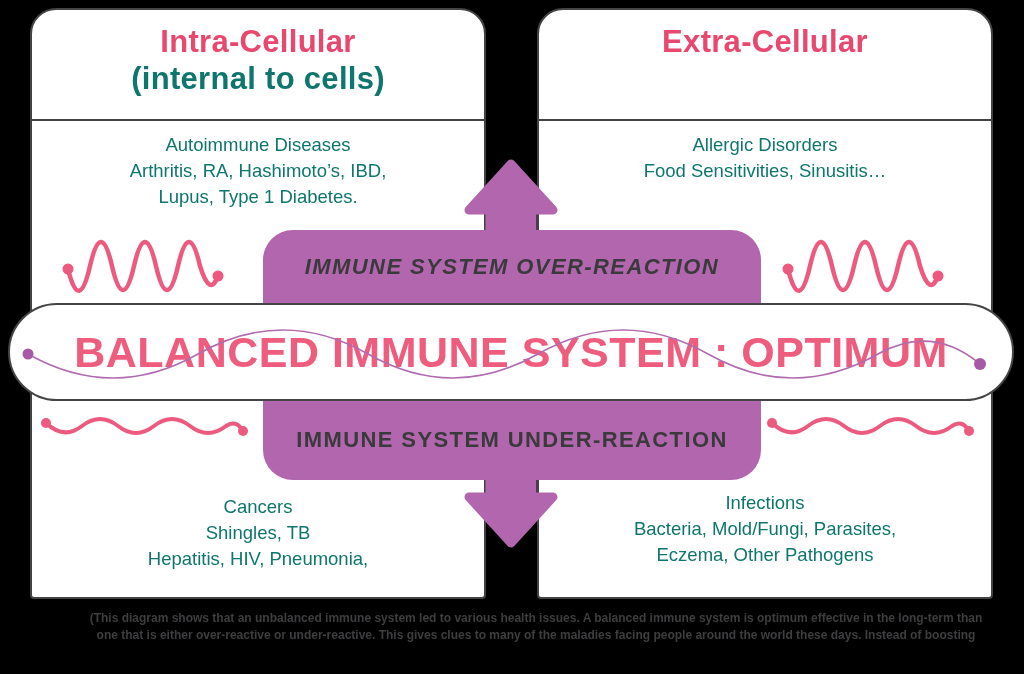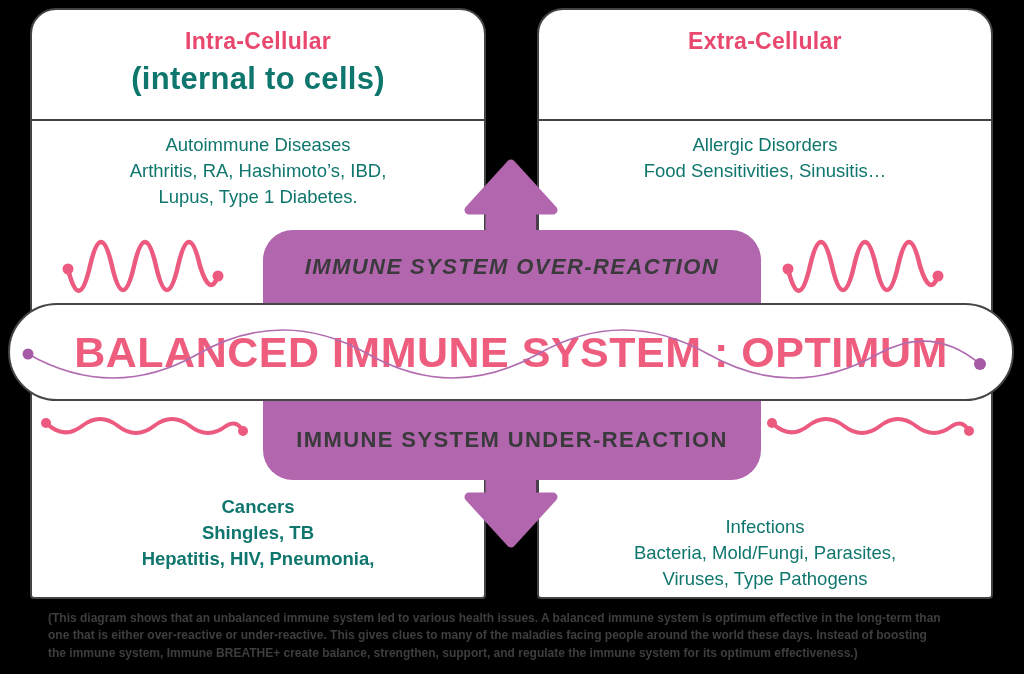--- a/index.html
+++ b/index.html
@@ -25,21 +25,21 @@
   .card-right { left: 537px; width: 456px; }
   .card-header {
     position: absolute;
     top: 0; left: 0; right: 0;
     height: 96px;
     border-bottom: 2px solid #434345;
     text-align: center;
     padding-top: 13px;
   }
   .title-pink {
-    font-size: 23px;
+    font-size: 31px;
     font-weight: bold;
     color: #e9486e;
     line-height: 37px;
     letter-spacing: 0.3px;
   }
   .title-purple {
     font-size: 31px;
     font-weight: bold;
     color: #0f766e;
     line-height: 37px;
@@ -48,22 +48,22 @@
   .body-block {
     position: absolute;
     left: 0; right: 0;
     text-align: center;
     font-size: 18.5px;
     line-height: 26px;
     font-weight: 500;
     color: #0f766e;
   }
   .body-top    { top: 122px; }
-  .body-bottom-left  { top: 484px; font-weight: bold; }
-  .body-bottom-right { top: 504px; }
+  .body-bottom-left  { top: 484px; }
+  .body-bottom-right { top: 480px; }
   .deco { position: absolute; z-index: 2; }
   .center-box {
     position: absolute;
     left: 263px; top: 230px;
     width: 498px; height: 250px;
     background: #b266ae;
     border-radius: 30px;
     z-index: 3;
   }
   .center-label {
@@ -104,20 +104,21 @@
   }
   .banner-wave {
     position: absolute;
     left: 12px; top: 302px;
     z-index: 7;
     pointer-events: none;
   }
   .caption {
     position: absolute;
     left: 0; right: 0; top: 610px;
+    text-align: center;
     font-size: 12px;
     line-height: 17.4px;
     font-weight: bold;
     color: #3e3e40;
     z-index: 2;
     margin-left: 48px;
   }
 </style>
 </head>
 <body>
@@ -145,21 +146,21 @@
     <div class="card-header">
       <div class="title-pink">Extra-Cellular</div>
     </div>
     <div class="body-block body-top">
       <div>Allergic Disorders</div>
       <div>Food Sensitivities, Sinusitis…</div>
     </div>
     <div class="body-block body-bottom-right">
       <div>Infections</div>
       <div>Bacteria, Mold/Fungi, Parasites,</div>
-      <div>Viruses, Type Pathogens</div>
+      <div>Eczema, Other Pathogens</div>
     </div>
   </div>
 
   <svg class="deco" style="left:60px; top:236px;" width="168" height="62" viewBox="0 0 168 62">
     <path d="M8,33 Q19,78 30,30 Q41,-18 52,30 Q63,78 74,30 Q85,-18 96,30 Q107,78 118,30 Q129,-18 140,30 Q150,62 158,40" fill="none" stroke="#ec5a80" stroke-width="4.5" stroke-linecap="round"></path>
     <circle cx="8" cy="33" r="5.5" fill="#ec5a80"></circle>
     <circle cx="158" cy="40" r="5.5" fill="#ec5a80"></circle>
   </svg>
   <svg class="deco" style="left:780px; top:236px;" width="168" height="62" viewBox="0 0 168 62">
     <path d="M8,33 Q19,78 30,30 Q41,-18 52,30 Q63,78 74,30 Q85,-18 96,30 Q107,78 118,30 Q129,-18 140,30 Q150,62 158,40" fill="none" stroke="#ec5a80" stroke-width="4.5" stroke-linecap="round"></path>
@@ -193,16 +194,15 @@
   </div>
   <svg class="banner-wave" width="1000" height="94" viewBox="0 0 1000 94">
     <path d="M16,52 Q101,100 186,52 Q271,4 356,52 Q441,100 526,52 Q611,4 696,52 Q781,100 866,52 Q920,22 968,62" fill="none" stroke="#b16cb0" stroke-width="1.6"></path>
     <circle cx="16" cy="52" r="5.5" fill="#a65aa5"></circle>
     <circle cx="968" cy="62" r="6" fill="#a65aa5"></circle>
   </svg>
 
   <div class="caption">
     <div>(This diagram shows that an unbalanced immune system led to various health issues. A balanced immune system is optimum effective in the long-term than</div>
     <div>one that is either over-reactive or under-reactive. This gives clues to many of the maladies facing people around the world these days. Instead of boosting</div>
-    <div>the immune system, Immune BREATHE+ create balance, strengthen, support, and regulate the immune system for its optimum effectiveness.)</div>
   </div>
 
 </div>
 
 </body></html>

